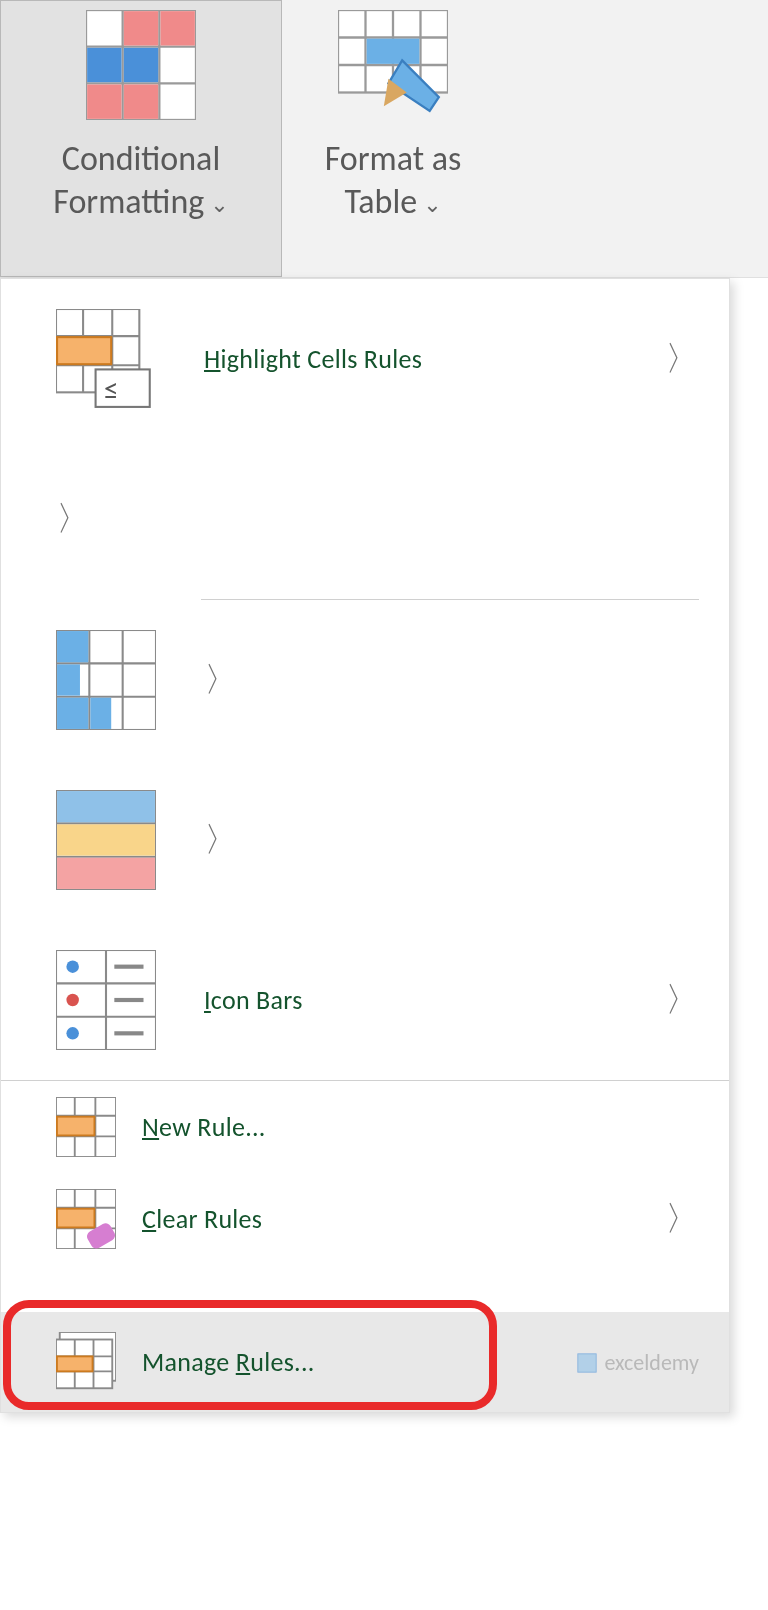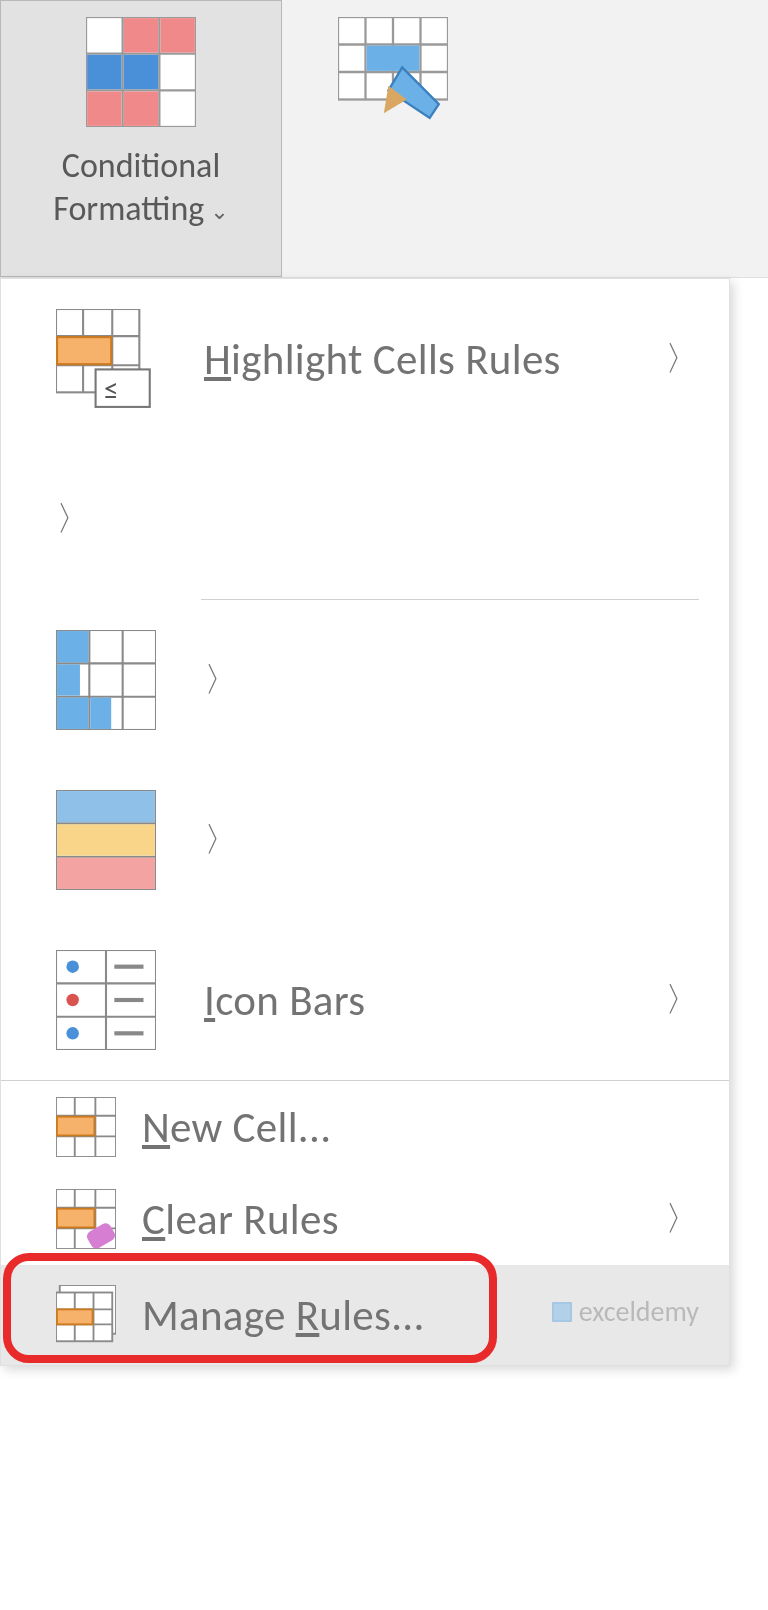--- a/index.html
+++ b/index.html
@@ -16,21 +16,21 @@
     display: flex;
     background: #f2f2f2;
     border-bottom: 1px solid #e0e0e0;
     height: 278px;
   }
   .ribbon-btn {
     display: flex;
     flex-direction: column;
     align-items: center;
     justify-content: flex-start;
-    padding: 16px 8px 0 8px;
+    padding: 9px 8px 0 8px;
     cursor: pointer;
     border: 1px solid transparent;
     background: #f2f2f2;
   }
   .ribbon-btn.active {
     background: #e2e2e2;
     border: 1px solid #b8b8b8;
   }
   .ribbon-icon {
     width: 110px;
@@ -79,22 +79,22 @@
     width: 100px;
     height: 100px;
     flex-shrink: 0;
     margin-right: 48px;
   }
   .menu-item.short .menu-icon {
     margin-right: 26px;
   }
   .menu-text {
     flex: 1;
-    font-size: 43px;
-    color: #737373;
+    font-size: 26px;
+    color: #14532d;
     letter-spacing: 0.3px;
   }
   .menu-text .ul { text-decoration: underline; }
   .chevron {
     font-size: 34px;
     color: #777;
     font-weight: 400;
   }
   .divider-partial {
     height: 1px;
@@ -117,21 +117,21 @@
     height: 110px;
     border: 8px solid #e92a2a;
     border-radius: 26px;
     pointer-events: none;
     z-index: 5;
   }
   .watermark {
     position: absolute;
     right: 30px;
     bottom: 36px;
-    font-size: 28px;
+    font-size: 22px;
     color: #9a9a9a;
     display:flex;align-items:center;gap:6px;
     opacity:0.6;
   }
 </style>
 </head>
 <body>
 
 <div class="ribbon-row">
 
@@ -164,20 +164,24 @@
         <line x1="12" y1="0" x2="12" y2="36" stroke="#9a9a9a"></line>
           <line x1="24" y1="0" x2="24" y2="36" stroke="#9a9a9a"></line>
           <line x1="36" y1="0" x2="36" y2="36" stroke="#9a9a9a"></line>
         <line x1="0" y1="12" x2="48" y2="12" stroke="#9a9a9a"></line>
           <line x1="0" y1="24" x2="48" y2="24" stroke="#9a9a9a"></line>
         <rect x="12.5" y="12.5" width="23" height="11" fill="#6bb0e6"></rect>
         <path d="M28 22 L44 38 L40 44 L22 32 Z" fill="#6bb0e6" stroke="#3a7fc0"></path>
         <path d="M22 30 L20 42 L30 36 Z" fill="#d9a761"></path>
       </svg>
     </div>
+    <div class="ribbon-label">
+      <span>Format as</span><br>
+      <span>Table</span><span class="caret">⌄</span>
+    </div>
   </div>
 
 </div>
 
 <div class="dropdown">
 
   <div class="menu-item">
     <div class="menu-icon">
       <svg viewBox="0 0 48 48" width="100" height="100">
         <rect x="0" y="0" width="40" height="40" fill="#fff" stroke="#8a8a8a"></rect>
@@ -256,40 +260,40 @@
     <div class="menu-icon">
       <svg viewBox="0 0 32 32" width="60" height="60">
         <rect x="0" y="0" width="32" height="32" fill="#fff" stroke="#8a8a8a"></rect>
         <line x1="10" y1="0" x2="10" y2="32" stroke="#8a8a8a"></line>
           <line x1="21" y1="0" x2="21" y2="32" stroke="#8a8a8a"></line>
         <line x1="0" y1="10" x2="32" y2="10" stroke="#8a8a8a"></line>
           <line x1="0" y1="21" x2="32" y2="21" stroke="#8a8a8a"></line>
         <rect x="0.5" y="10.5" width="20" height="10" fill="#f6b26b" stroke="#cc7a1f"></rect>
       </svg>
     </div>
-    <div class="menu-text"><span></span><span class="ul">N</span><span>ew Cell...</span></div>
+    <div class="menu-text"><span></span><span class="ul">N</span><span>ew Rule...</span></div>
   </div>
 
   <div class="menu-item short">
     <div class="menu-icon">
       <svg viewBox="0 0 32 32" width="60" height="60">
         <rect x="0" y="0" width="32" height="32" fill="#fff" stroke="#8a8a8a"></rect>
         <line x1="10" y1="0" x2="10" y2="32" stroke="#8a8a8a"></line>
           <line x1="21" y1="0" x2="21" y2="32" stroke="#8a8a8a"></line>
         <line x1="0" y1="10" x2="32" y2="10" stroke="#8a8a8a"></line>
           <line x1="0" y1="21" x2="32" y2="21" stroke="#8a8a8a"></line>
         <rect x="0.5" y="10.5" width="20" height="10" fill="#f6b26b" stroke="#cc7a1f"></rect>
         <rect x="17" y="20" width="14" height="10" rx="3" fill="#d67ed1" transform="rotate(-30 24 25)"></rect>
       </svg>
     </div>
     <div class="menu-text"><span></span><span class="ul">C</span><span>lear Rules</span></div>
     <div class="chevron">〉</div>
   </div>
 
-  <div class="menu-item short hovered" style="height:100px;">
+  <div class="menu-item short hovered" style="height:100px;margin-top:47px;">
     <div class="menu-icon">
       <svg viewBox="0 0 32 32" width="60" height="60">
         <rect x="2" y="0" width="30" height="26" fill="#fff" stroke="#8a8a8a"></rect>
         <rect x="0" y="4" width="30" height="26" fill="#fff" stroke="#8a8a8a"></rect>
         <line x1="10" y1="4" x2="10" y2="30" stroke="#8a8a8a"></line>
           <line x1="20" y1="4" x2="20" y2="30" stroke="#8a8a8a"></line>
         <line x1="0" y1="13" x2="30" y2="13" stroke="#8a8a8a"></line>
           <line x1="0" y1="21" x2="30" y2="21" stroke="#8a8a8a"></line>
         <rect x="0.5" y="13" width="19" height="8" fill="#f6b26b" stroke="#cc7a1f"></rect>
       </svg>

